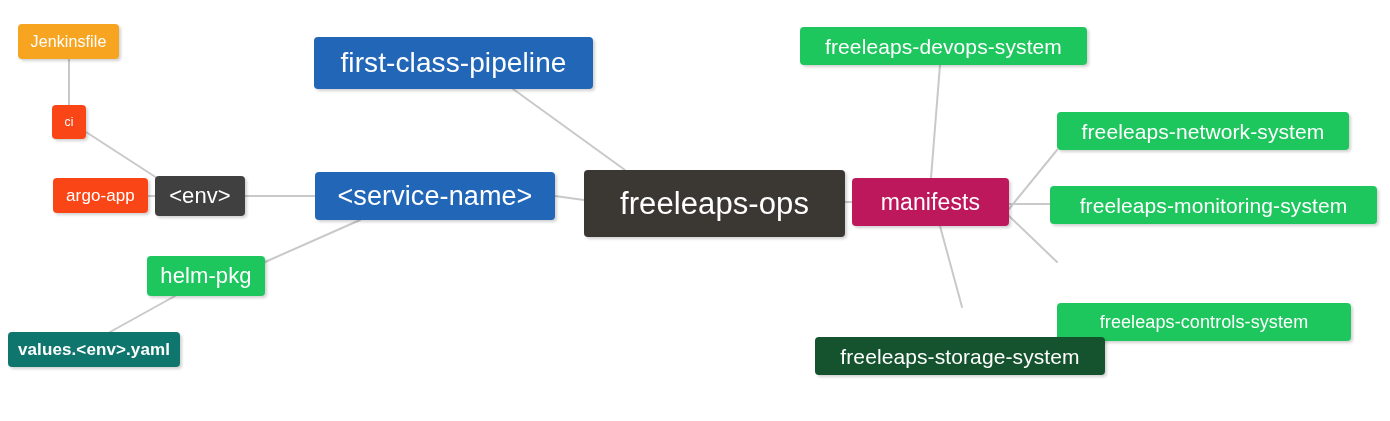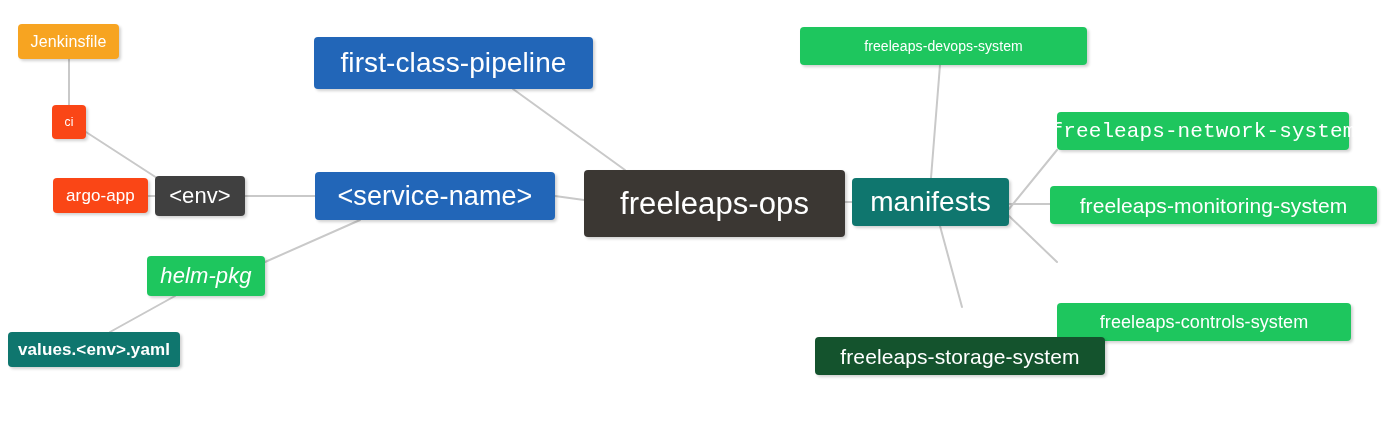--- a/index.html
+++ b/index.html
@@ -69,42 +69,42 @@
       </div>
       <div class="node" style="left: 52px; top: 105px; width: 34px; height: 34px; background: rgb(250, 70, 22); font-size: 12px;">
         <span class="node-label">ci</span>
       </div>
       <div class="node" style="left: 31px; top: 178px; width: 95px; height: 35px; background: rgb(250, 70, 22); font-size: 17px; margin-left: 22px;">
         <span class="node-label">argo-app</span>
       </div>
       <div class="node" style="left: 155px; top: 176px; width: 90px; height: 40px; background: #404040; font-size: 22px;">
         <span class="node-label">&lt;env&gt;</span>
       </div>
-      <div class="node" style="left: 147px; top: 256px; width: 118px; height: 40px; background: rgb(30, 198, 94); font-size: 22px; font-style: italic;">
+      <div class="node" style="left: 147px; top: 256px; width: 118px; height: 40px; background: rgb(30, 198, 94); font-size: 22px;">
         <span class="node-label">helm-pkg</span>
       </div>
       <div class="node" style="left: 8px; top: 332px; width: 172px; height: 35px; background: #0f766e; font-size: 17px; font-weight: bold;">
         <span class="node-label">values.&lt;env&gt;.yaml</span>
       </div>
       <div class="node" style="left: 314px; top: 37px; width: 279px; height: 52px; background: rgb(34, 102, 184); font-size: 28px;">
         <span class="node-label">first-class-pipeline</span>
       </div>
       <div class="node" style="left: 315px; top: 172px; width: 240px; height: 48px; background: rgb(34, 102, 184); font-size: 27px; text-align: center;">
         <span class="node-label">&lt;service-name&gt;</span>
       </div>
       <div class="node" style="left: 584px; top: 170px; width: 261px; height: 67px; background: rgb(59, 55, 51); font-size: 31px;">
         <span class="node-label">freeleaps-ops</span>
       </div>
-      <div class="node" style="left: 852px; top: 178px; width: 157px; height: 48px; background: #0f766e; font-size: 28px;">
+      <div class="node" style="left: 852px; top: 178px; width: 157px; height: 48px; background: #be185d; font-size: 23px;">
         <span class="node-label">manifests</span>
       </div>
-      <div class="node" style="left: 800px; top: 27px; width: 287px; height: 38px; background: rgb(30, 198, 94); font-size: 14px;">
+      <div class="node" style="left: 800px; top: 27px; width: 287px; height: 38px; background: rgb(30, 198, 94); font-size: 21px;">
         <span class="node-label">freeleaps-devops-system</span>
       </div>
-      <div class="node" style="left: 1057px; top: 112px; width: 292px; height: 38px; background: rgb(30, 198, 94); font-size: 21px; font-family: Liberation Mono, monospace;">
+      <div class="node" style="left: 1057px; top: 112px; width: 292px; height: 38px; background: rgb(30, 198, 94); font-size: 21px;">
         <span class="node-label">freeleaps-network-system</span>
       </div>
       <div class="node" style="left: 1050px; top: 186px; width: 327px; height: 38px; background: rgb(30, 198, 94); font-size: 21px;">
         <span class="node-label">freeleaps-monitoring-system</span>
       </div>
       <div class="node" style="left: 1057px; top: 255px; width: 294px; height: 38px; background: rgb(30, 198, 94); font-size: 18px; margin-top: 48px;">
         <span class="node-label">freeleaps-controls-system</span>
       </div>
       <div class="node" style="left: 815px; top: 307px; width: 290px; height: 38px; background: #14532d; font-size: 21px; margin-top: 30px;">
         <span class="node-label">freeleaps-storage-system</span>

